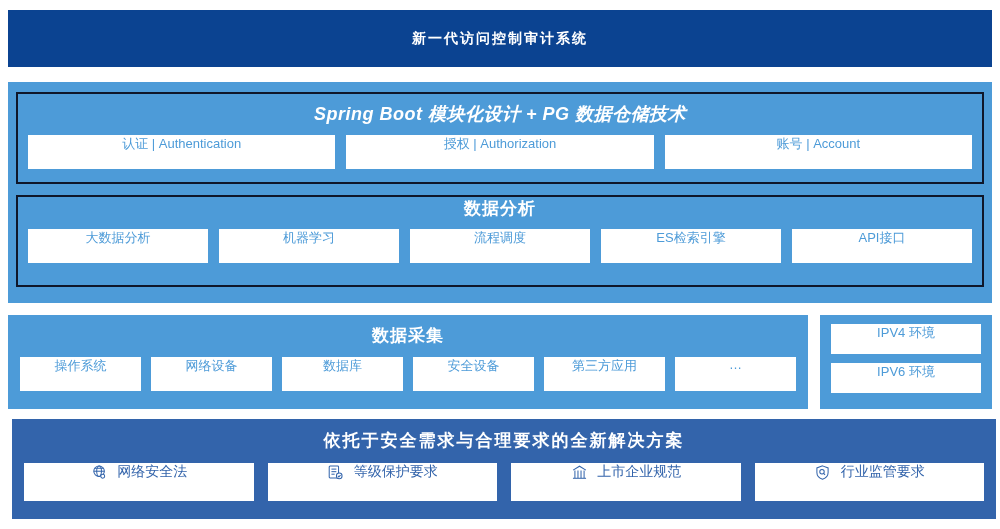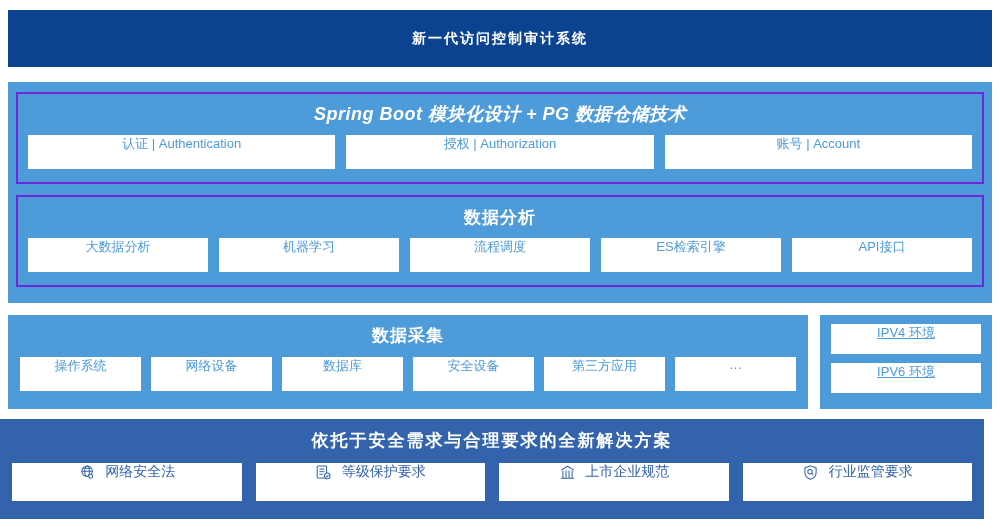--- a/index.html
+++ b/index.html
@@ -49,21 +49,21 @@
     background: #4d9bd8;
   }
   .panel-dark {
     background: #3364ab;
   }
 
   
   .inner-box {
     position: absolute;
     box-sizing: border-box;
-    border: 2px solid #6d28d9;
+    border: 2px solid #0f172a;
   }
 
   .section-title {
     color: #ffffff;
     font-size: 17px;
     font-weight: bold;
     text-align: center;
     letter-spacing: 1px;
     width: 100%;
   }
@@ -130,21 +130,20 @@
     gap: 11px;
   }
 
   #analysis-inner {
     left: 8px;
     top: 113px;
     width: 968px;
     height: 92px;
   }
   #analysis-inner .title-wrap {
-    padding-top: 9px;
   }
   #analysis-inner .card-row {
     padding: 9px 10px 0 10px;
     gap: 11px;
   }
 
   
   #sec-collect {
     left: 8px;
     top: 315px;
@@ -163,26 +162,25 @@
     width: 172px;
     height: 94px;
     padding: 9px 11px;
     display: flex;
     flex-direction: column;
     gap: 9px;
   }
   #sec-env .card {
     height: 30px;
     flex: none;
-    text-decoration: underline;
   }
 
   
   #sec-solution {
-    left: 0;
+    left: 12px;
     top: 419px;
     width: 984px;
     height: 100px;
     padding: 10px 12px 0 12px;
   }
   #sec-solution .card-row {
     padding-top: 11px;
     gap: 14px;
   }
 </style>

